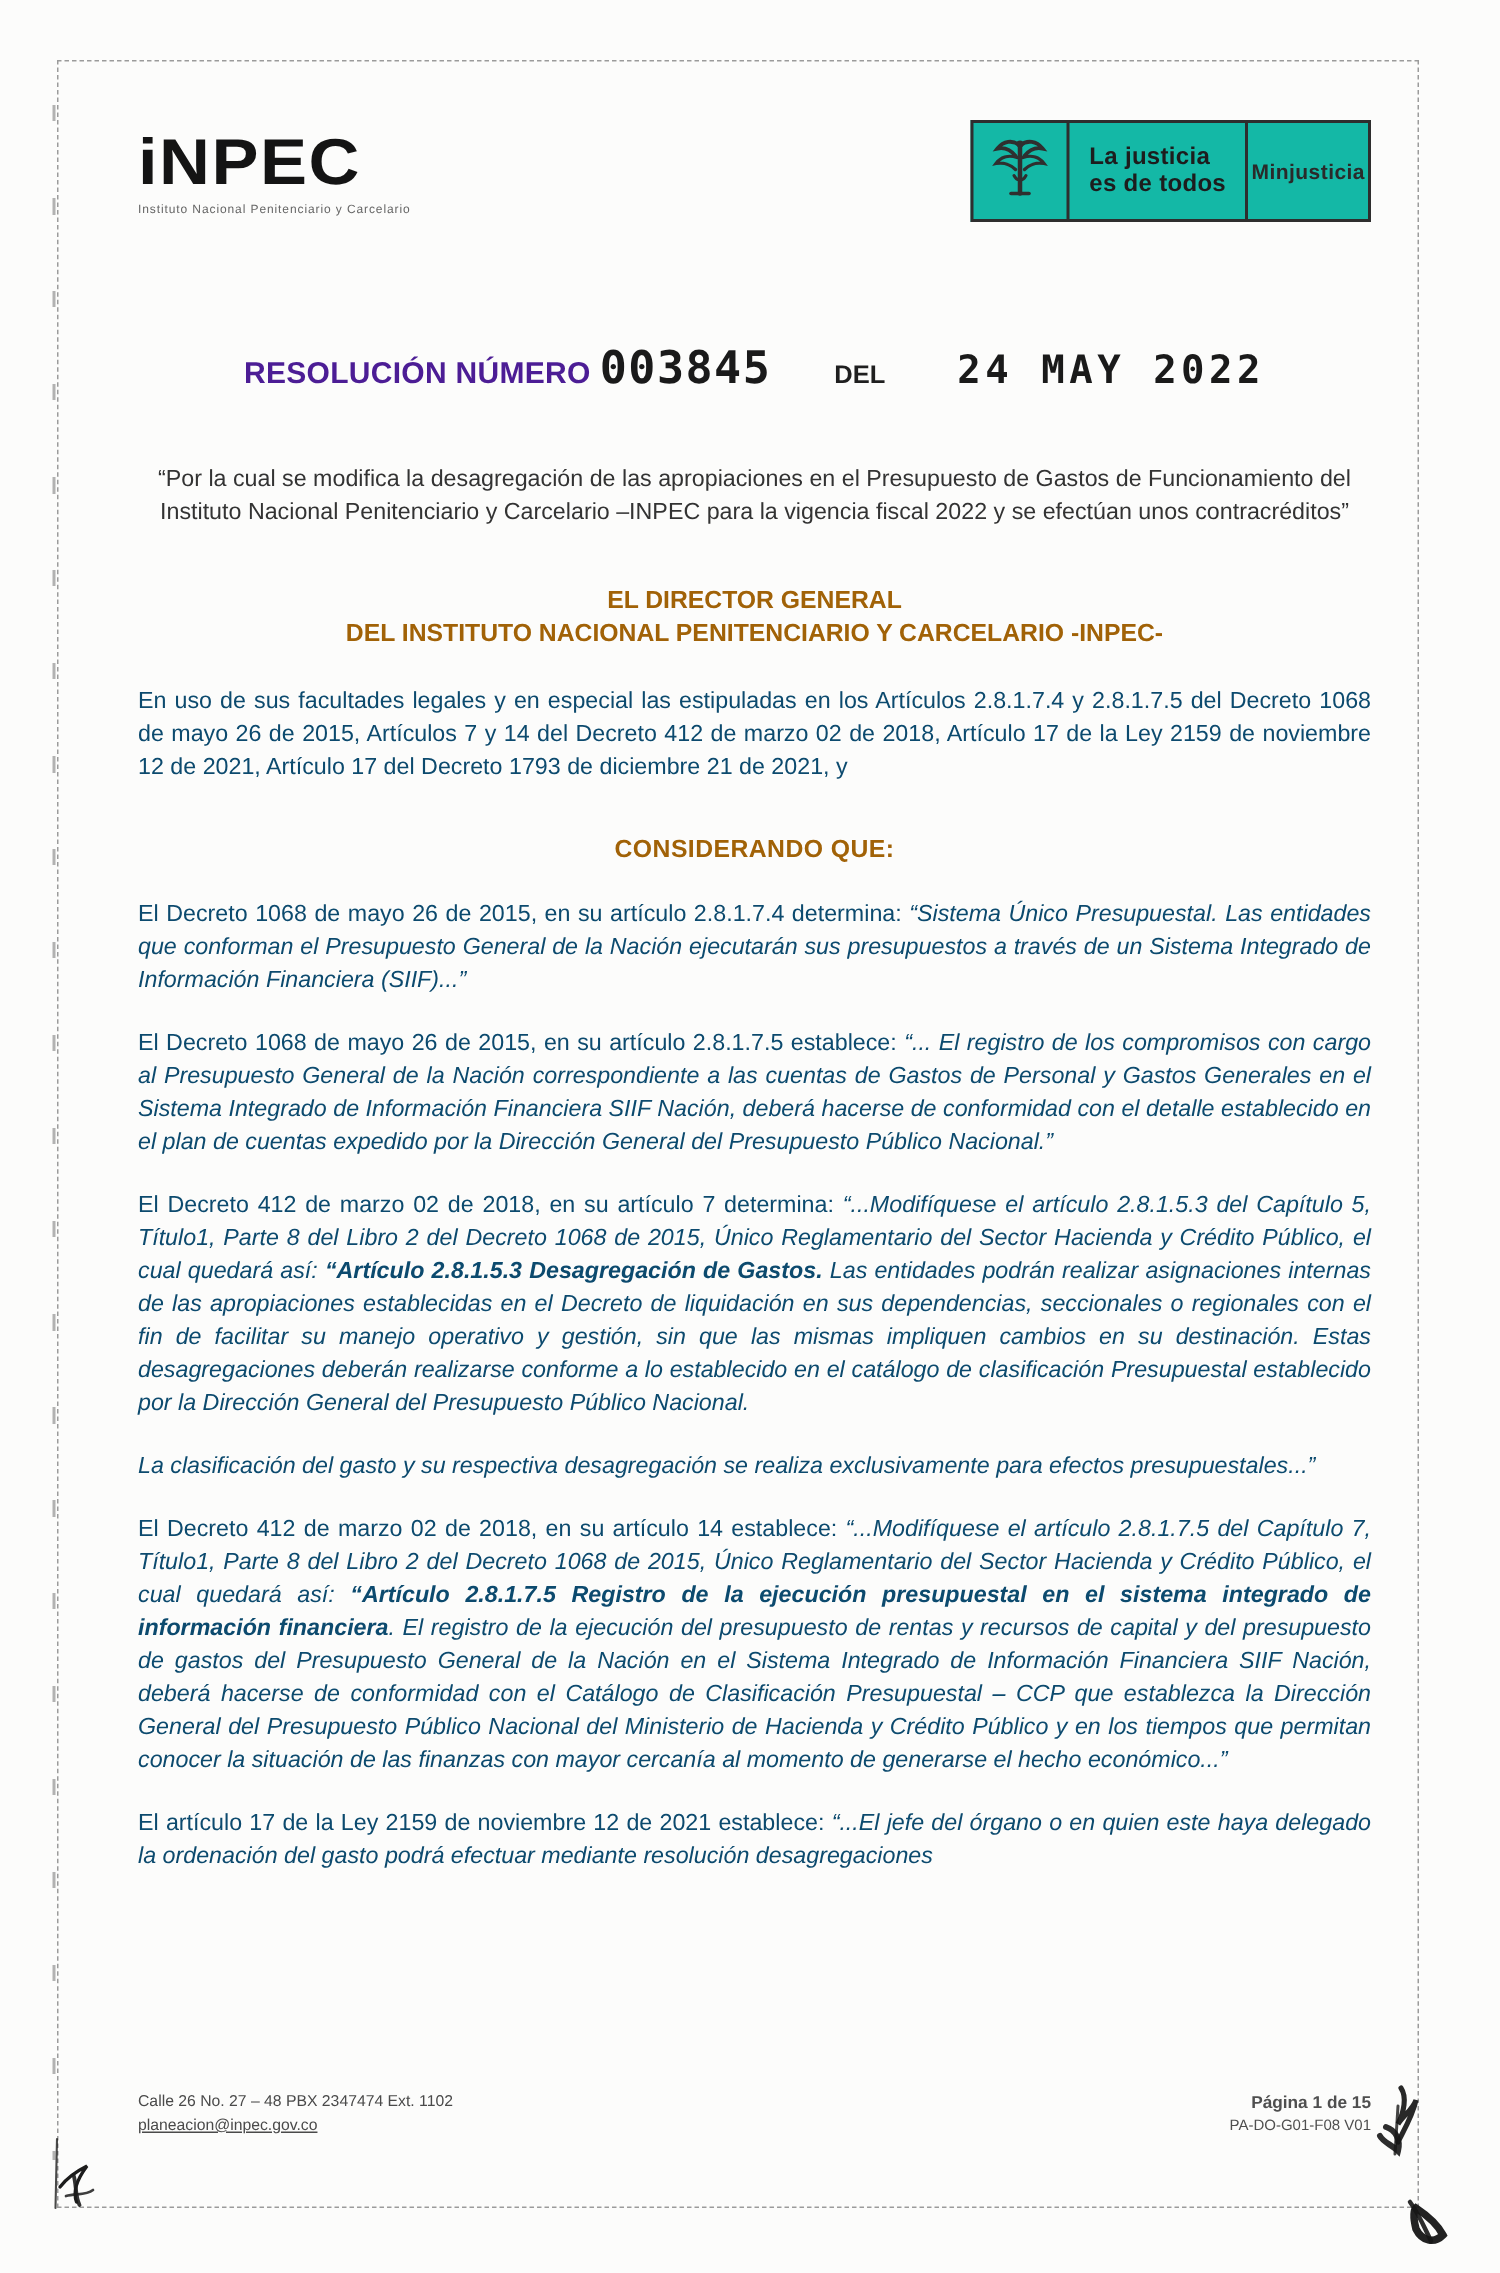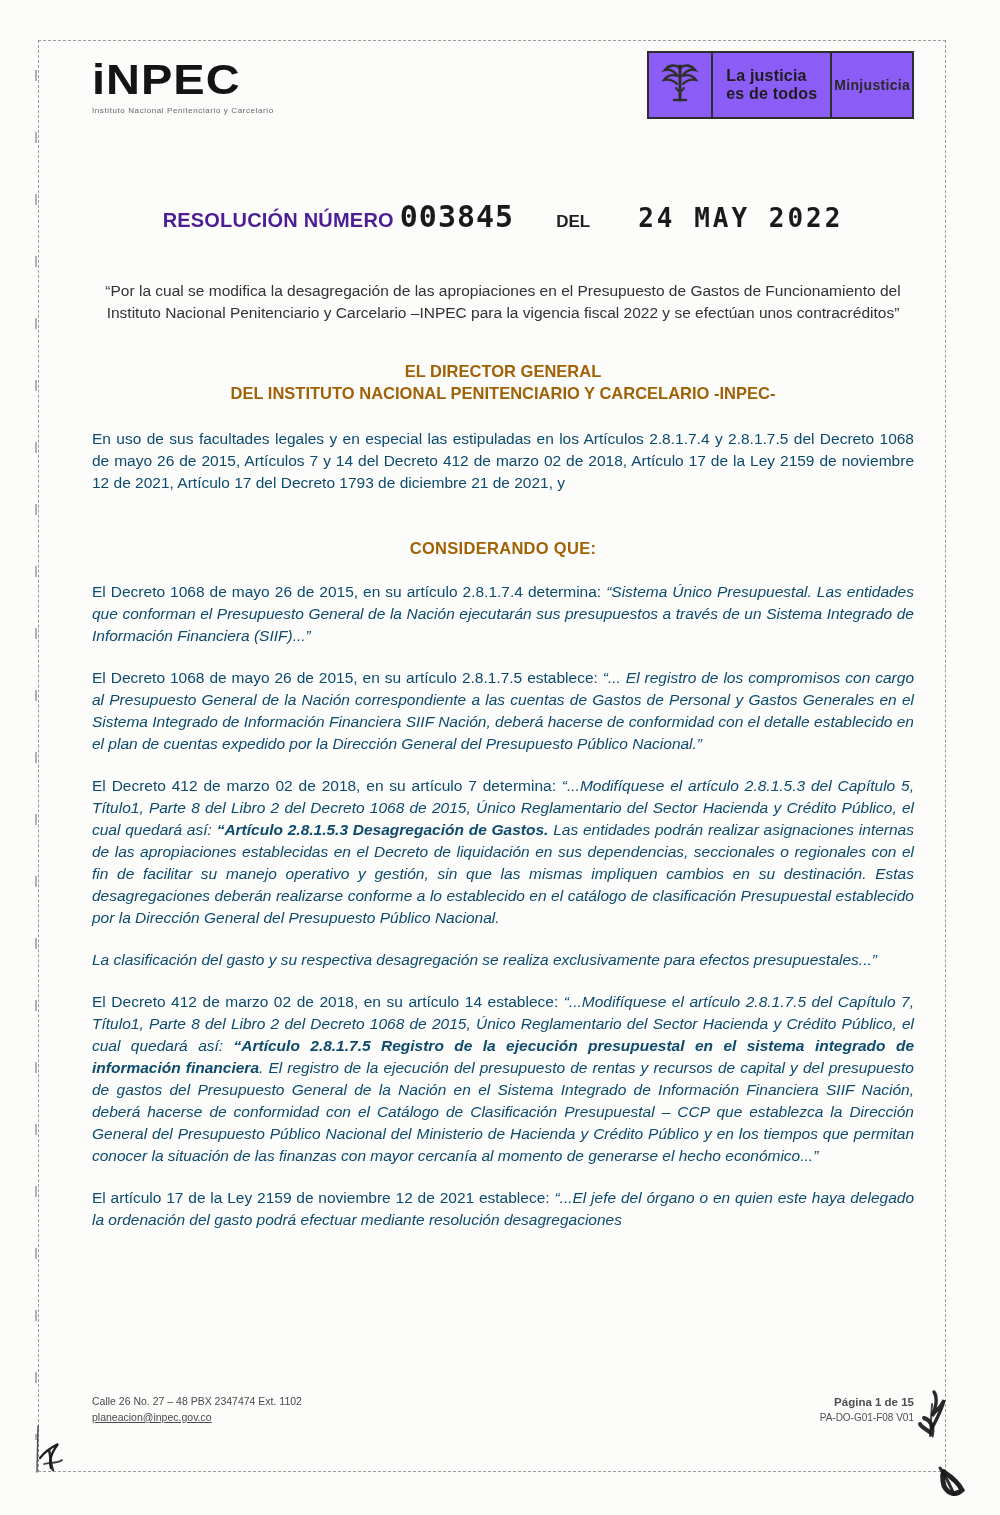--- a/index.html
+++ b/index.html
@@ -13,37 +13,37 @@
   }
   .scan-frame{
     position:absolute;left:38px;top:40px;width:906px;height:1430px;
     border:1px dashed #9b9b9b;
   }
   .left-ticks{
     position:absolute;left:35px;top:70px;width:2px;height:1370px;
     background:repeating-linear-gradient(to bottom,#8a8a8a 0 11px,transparent 11px 62px);
     opacity:.65;
   }
-  .content{position:absolute;left:92px;top:45px;width:822px;}
+  .content{position:absolute;left:92px;top:74px;width:822px;}
 
   
   .hdr{display:flex;justify-content:space-between;align-items:flex-start;height:92px;}
   .logo-block{padding-top:12px;}
   .logo-text{
     font-size:47px;font-weight:900;letter-spacing:1px;color:#141414;
     line-height:1;transform:scaleY(.92);transform-origin:left top;
     filter:blur(.3px);
   }
   .logo-tagline{
     font-size:8px;color:#666;letter-spacing:.6px;margin-top:2px;
     filter:blur(.5px);white-space:nowrap;
   }
   .badge{
     display:flex;border:2px solid #2e2e2e;height:64px;margin-top:6px;
-    background:#8b5cf6;filter:blur(.2px);
+    background:#14b8a6;filter:blur(.2px);
   }
   .badge-emblem{
     width:62px;border-right:2px solid #2e2e2e;
     display:flex;align-items:center;justify-content:center;
   }
   .badge-justice{
     padding:0 13px;display:flex;flex-direction:column;justify-content:center;
     font-weight:bold;font-size:16px;line-height:1.12;color:#1d1d1d;letter-spacing:.2px;
   }
   .badge-ministry{
@@ -63,21 +63,21 @@
   .stamp-date{font-size:26px;margin-left:48px;letter-spacing:3px;}
 
   
   .subtitle{
     margin-top:46px;text-align:center;font-size:15.5px;line-height:22px;color:#333;
   }
   .h-center{
     text-align:center;font-weight:bold;font-size:16.5px;line-height:22px;color:#a16207;
   }
   .h-director{margin-top:36px;}
-  .h-considerando{margin-top:43px;margin-bottom:22px;letter-spacing:.3px;}
+  .h-considerando{margin-top:32px;margin-bottom:22px;letter-spacing:.3px;}
   .para{
     font-size:15.5px;line-height:22px;text-align:justify;color:#0c4a6e;
     margin:0 0 20px 0;
   }
   .intro{margin-top:24px;margin-bottom:0;}
   .it{font-style:italic;}
   .bi{font-style:italic;font-weight:bold;}
 
   
   .footer{

